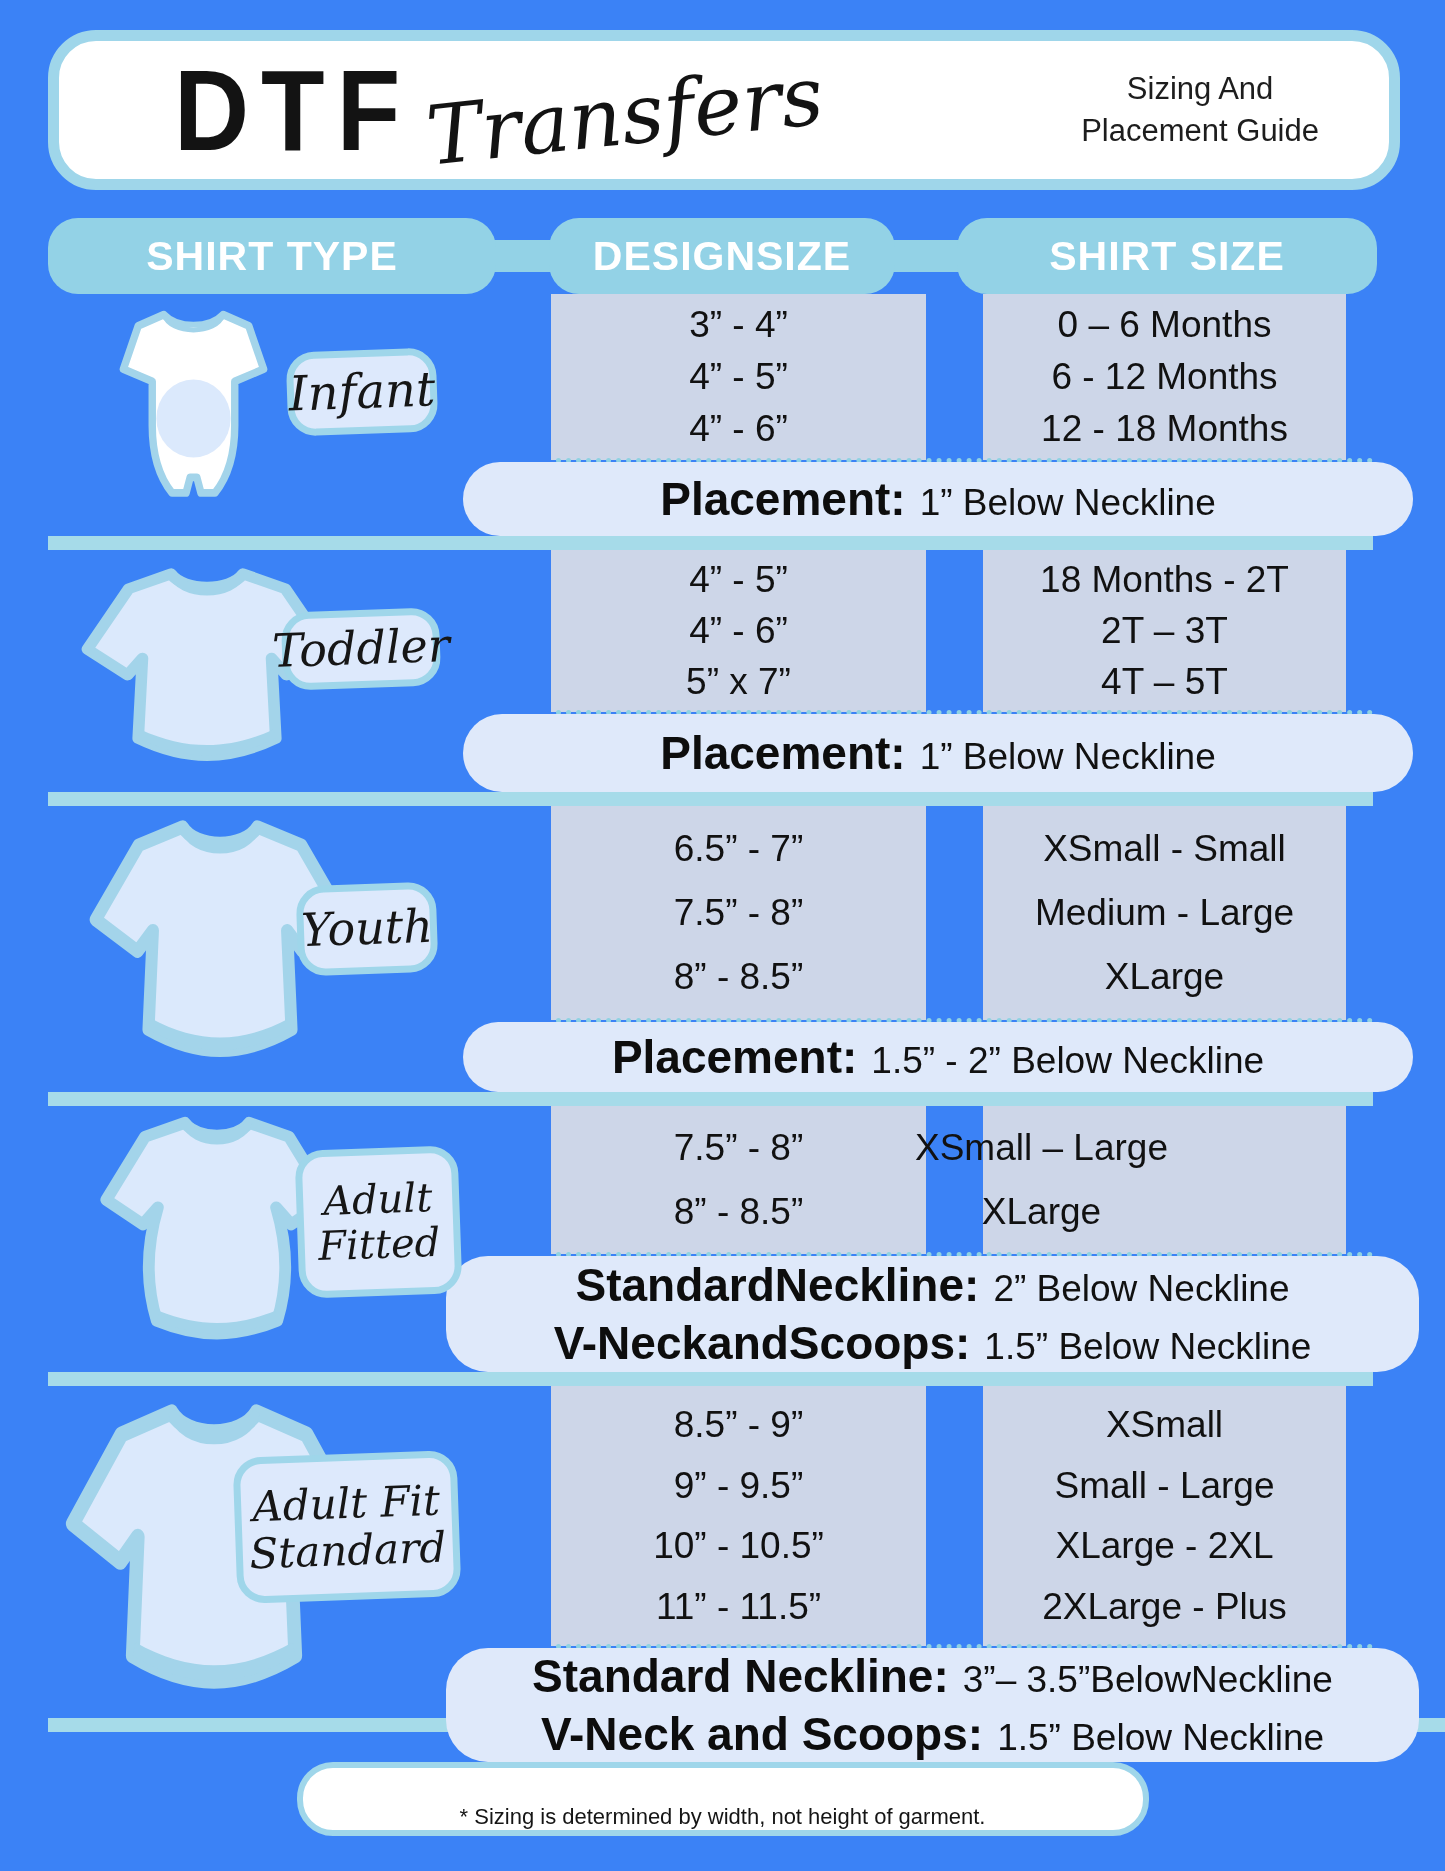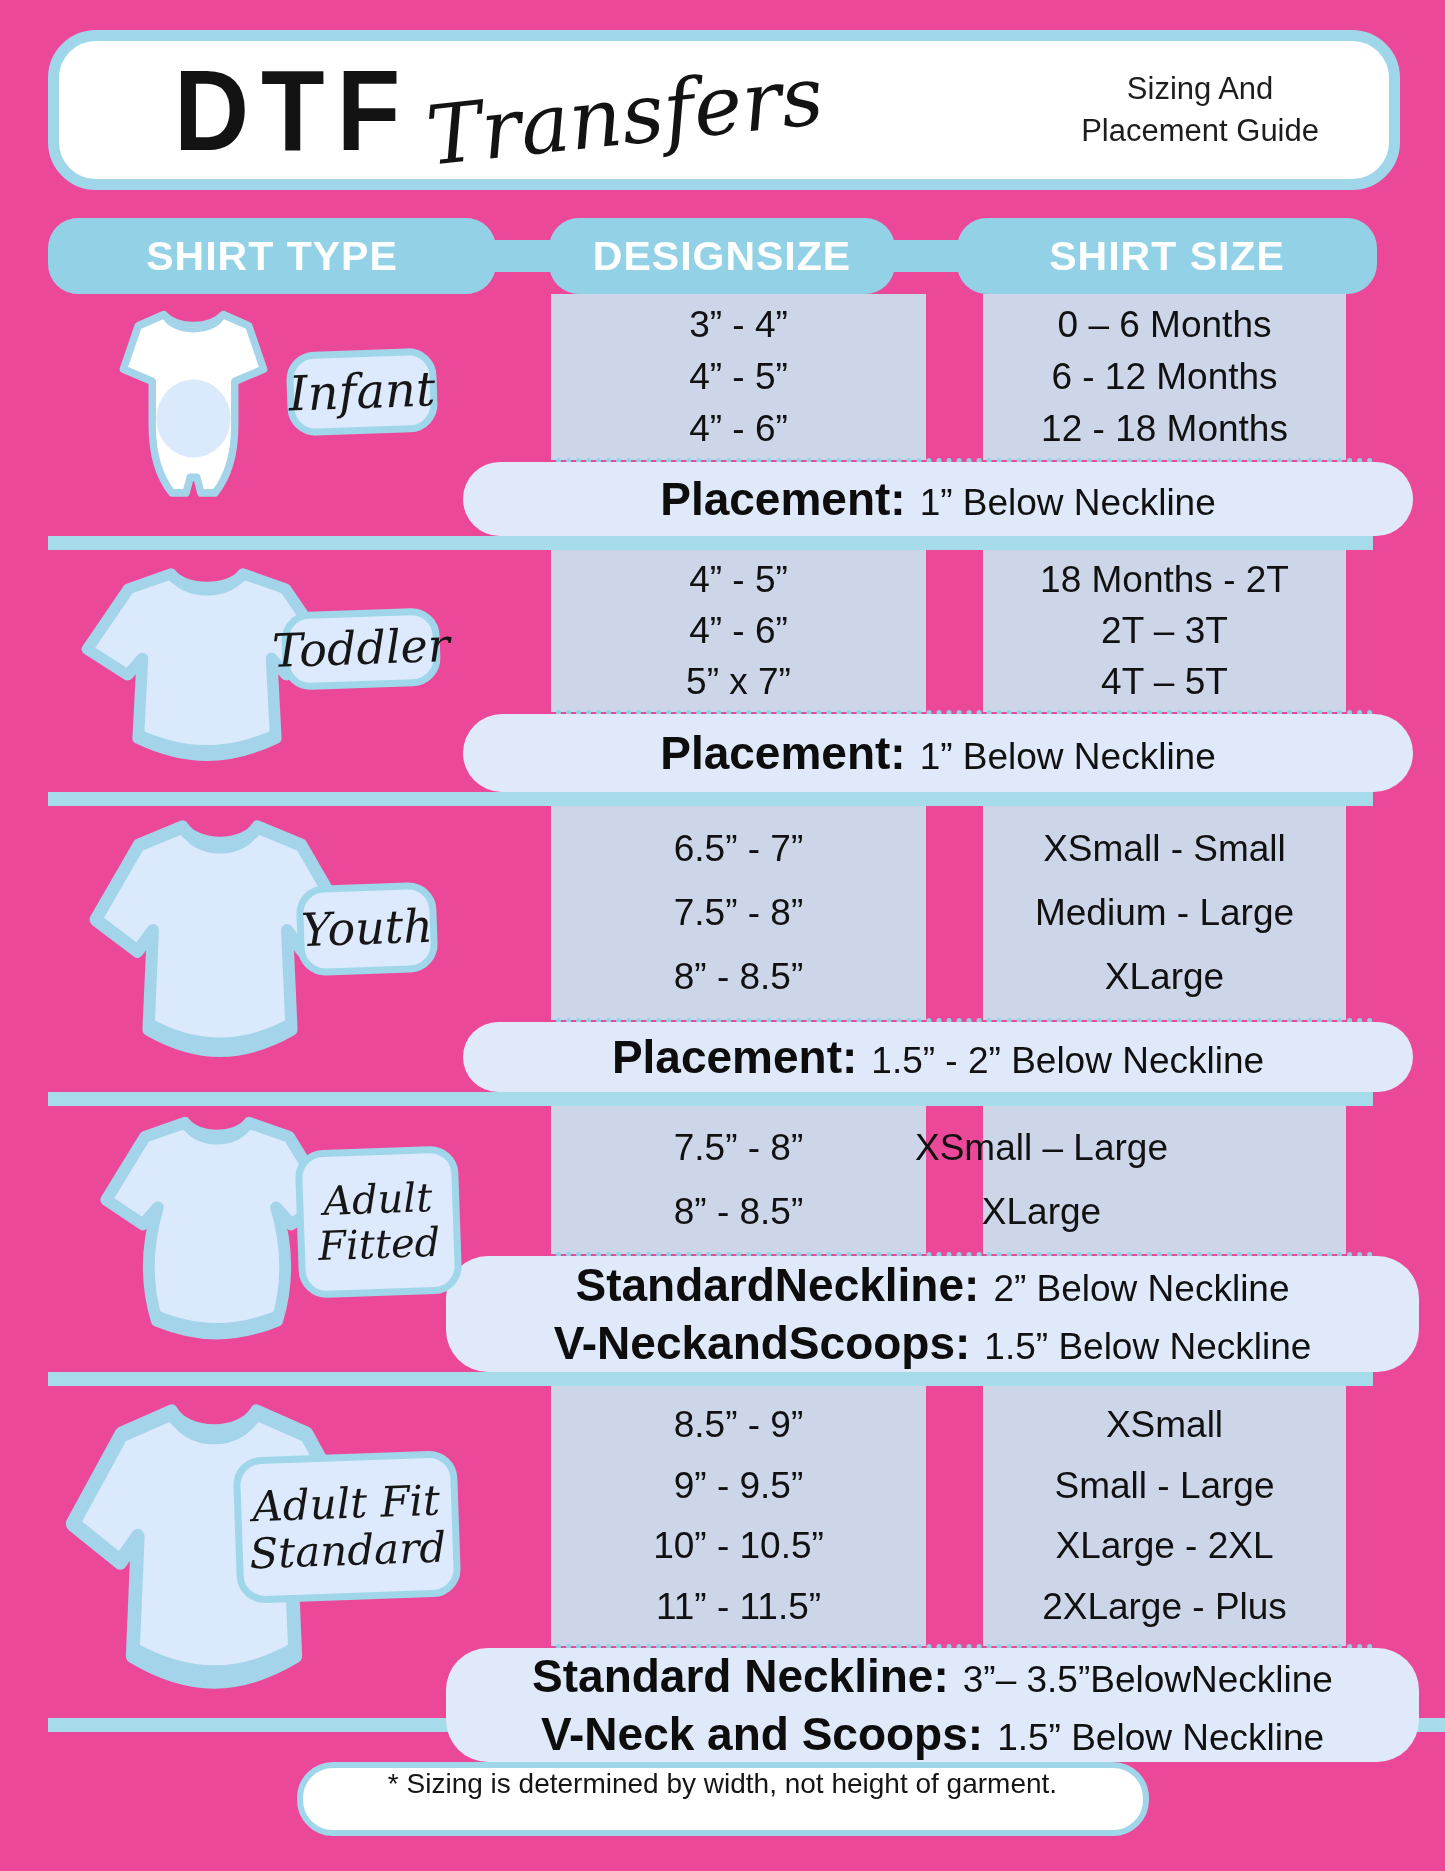--- a/index.html
+++ b/index.html
@@ -1,16 +1,16 @@
 <!DOCTYPE html>
 <html style="--pill-blue: #93d2e6; --divider-blue: #a6dbe9; --border-blue: #9fd6ea; --column-bg: #cdd6e8; --placement-bg: #dfe9fa; --label-pill-bg: #dde9fc; --icon-fill: #dbe9fc; --icon-stroke: #a3d4ea; --text: #141414;"><head>
 <meta charset="utf-8">
 <style>
   html,body{margin:0;padding:0;background:#ffffff;}
-  #page{position:relative;width:1445px;height:1871px;background:#ec4899;overflow:hidden;
+  #page{position:relative;width:1445px;height:1871px;background:#3b82f6;overflow:hidden;
         font-family:"Liberation Sans",sans-serif;color:#141414;}
   
   .header-box{margin-left:48px;margin-top:30px;width:1352px;height:160px;box-sizing:border-box;
         border:11px solid var(--border-blue);border-radius:48px;display:flex;align-items:center;background:#fff;}
   .brand{display:flex;align-items:center;margin-left:115px;}
   .brand-bold{font-family:"Liberation Sans",sans-serif;font-weight:700;font-size:104px;
         letter-spacing:12px;transform:scaleY(1.1);color:#131313;}
   .brand-script{font-family:"DejaVu Serif",serif;font-style:italic;font-size:82px;
         transform:rotate(-6deg);margin-left:14px;margin-top:10px;color:#131313;white-space:nowrap;}
   .subtitle{margin-left:auto;margin-right:70px;text-align:center;font-size:31px;line-height:1.35;
@@ -47,22 +47,22 @@
         display:flex;flex-direction:column;justify-content:center;align-items:center;gap:4px;
         box-sizing:border-box;margin-top:2px;}
   .p-line{white-space:nowrap;}
   .p-label{font-weight:700;font-size:46px;color:#0d0d0d;}
   .p-value{font-size:37px;margin-left:14px;color:#111;}
   .divider{position:relative;z-index:0;height:14px;background:var(--divider-blue);
         margin-left:48px;width:1325px;}
   .divider.wide{width:1413px;margin-top:-44px;margin-bottom:30px;}
   
   .footer-pill{width:840px;height:62px;box-sizing:content-box;border:6px solid var(--border-blue);
-        border-radius:36px;margin:18px auto 0;display:flex;align-items:flex-start;justify-content:center;
-        font-size:28px;color:#151515;background:#fff;white-space:nowrap;}
+        border-radius:36px;margin:18px auto 0;display:flex;align-items:flex-end;justify-content:center;
+        font-size:22px;color:#151515;background:#fff;white-space:nowrap;}
   
   .tee-body{fill:var(--icon-fill);stroke:var(--icon-stroke);stroke-width:11;stroke-linejoin:round;}
   .tee-hem{fill:var(--icon-stroke);}
   .tee-collar{fill:#ffffff;stroke:var(--icon-stroke);stroke-width:6;}
   .onesie-body{fill:#ffffff;stroke:var(--icon-stroke);stroke-width:9;stroke-linejoin:round;}
   .onesie-circle{fill:var(--icon-fill);}
   .onesie-collar{fill:#ffffff;stroke:var(--icon-stroke);stroke-width:5;}
 </style>
 </head>
 <body>

